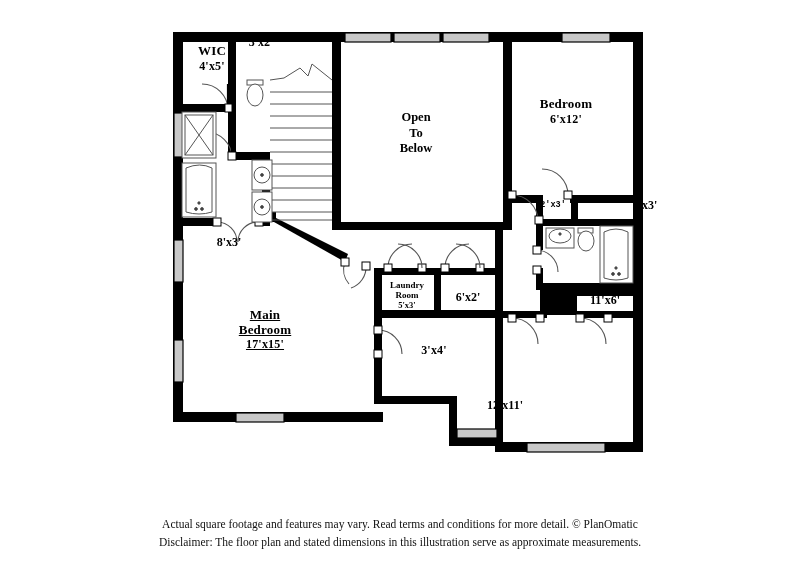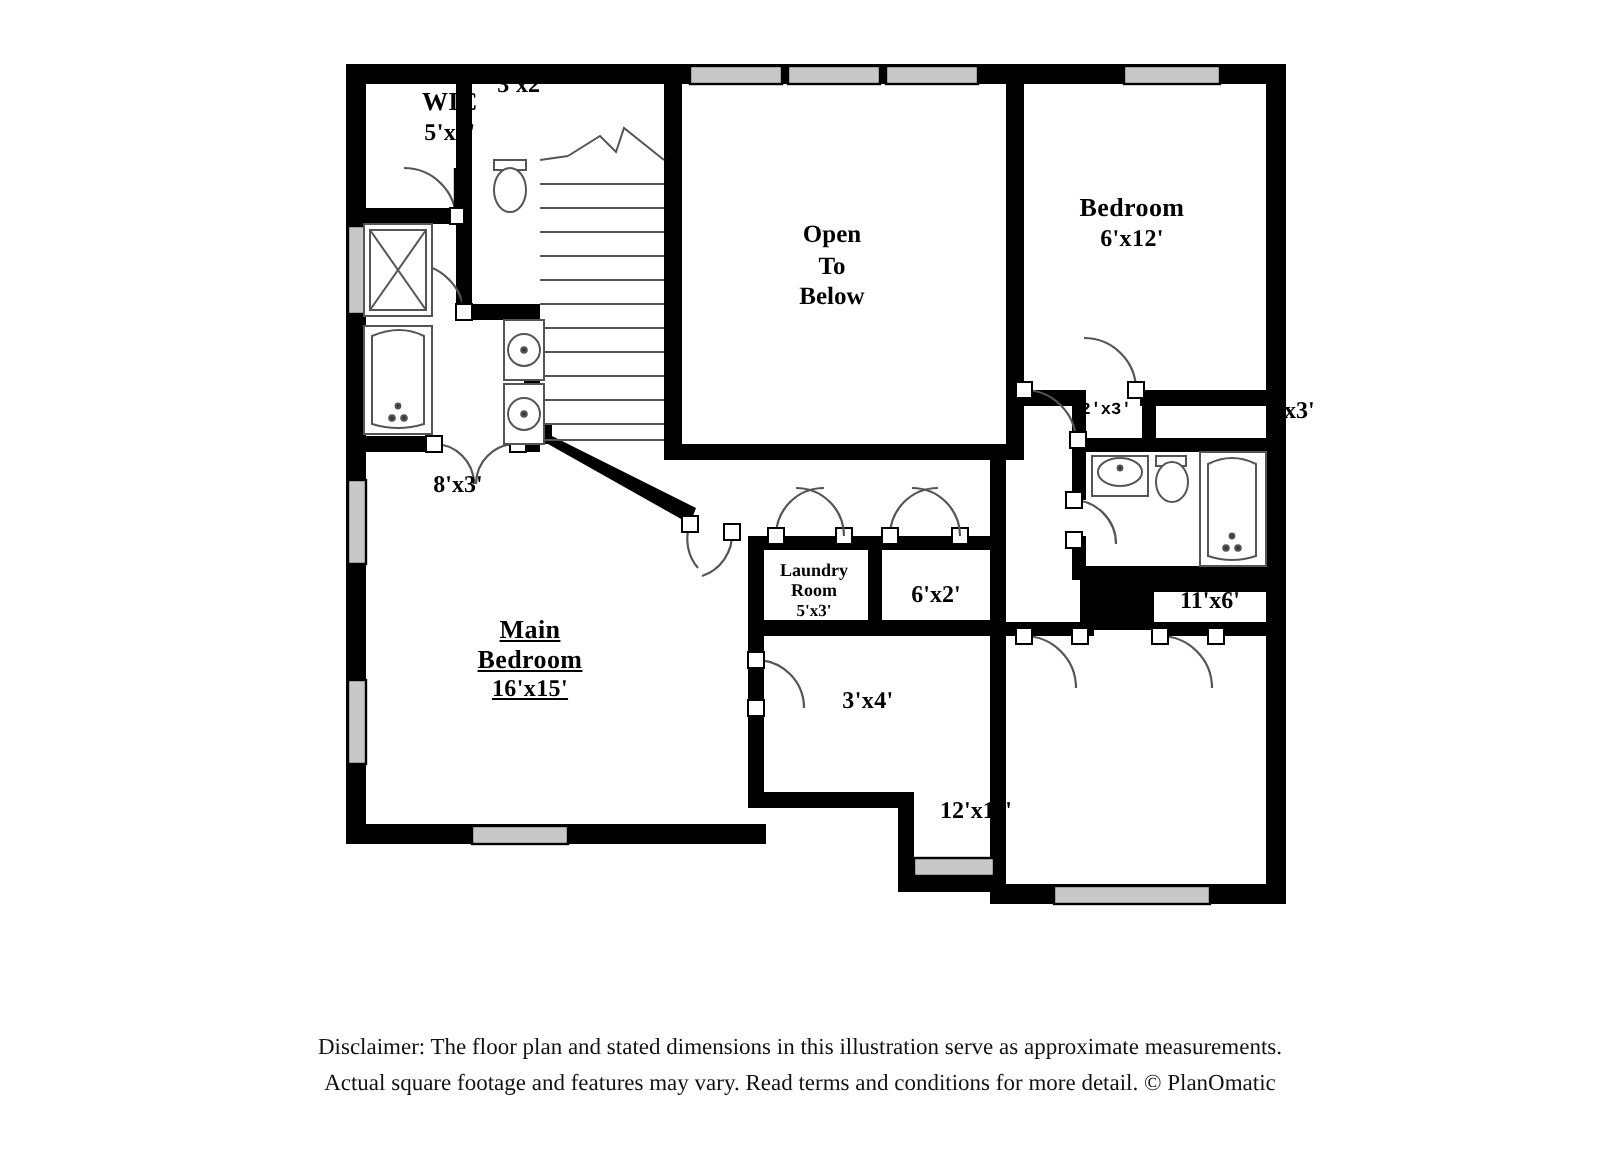--- a/index.html
+++ b/index.html
@@ -225,23 +225,23 @@
 
       <rect x="600" y="226" width="33" height="57"></rect>
       <path d="M 604 232 q 12 -6 24 0 l 0 46 q -12 4 -24 0 z"></path>
       <circle cx="616" cy="268" r="1.2" fill="#333"></circle>
       <circle cx="613" cy="274" r="1.4" fill="#333"></circle>
       <circle cx="619" cy="274" r="1.4" fill="#333"></circle>
     </g>
 
   </svg>
 
-  <div class="label lbl-room" style="left:194px;top:44px;width:62px;">
+  <div class="label lbl-room" style="left:181px;top:44px;width:62px;">
     <span>WIC</span><br>
-    <span class="lbl-dim">5'x5'</span>
+    <span class="lbl-dim">4'x5'</span>
   </div>
 
   <div class="label lbl-dim" style="left:236px;top:36px;width:50px;">
     <span>3'x2'</span>
   </div>
 
   <div class="label lbl-open" style="left:380px;top:110px;width:72px;">
     Open<br>To<br>Below
   </div>
 
@@ -257,48 +257,48 @@
   <div class="label lbl-dim" style="left:579px;top:199px;width:50px;margin-left:41px;">
     <span>6'x3'</span>
   </div>
 
   <div class="label lbl-dim" style="left:204px;top:236px;width:50px;">
     <span>8'x3'</span>
   </div>
 
   <div class="label lbl-room" style="left:218px;top:308px;width:94px;text-decoration:underline;">
     Main<br>Bedroom<br>
-    <span class="lbl-dim">16'x15'</span>
+    <span class="lbl-dim">17'x15'</span>
   </div>
 
   <div class="label lbl-small" style="left:378px;top:280px;width:58px;">
     Laundry<br>Room<br>
     <span class="lbl-tiny">5'x3'</span>
   </div>
 
   <div class="label lbl-dim" style="left:444px;top:291px;width:48px;">
     <span>6'x2'</span>
   </div>
 
   <div class="label lbl-dim" style="left:580px;top:294px;width:50px;">
     <span>11'x6'</span>
   </div>
 
   <div class="label lbl-room" style="left:398px;top:328px;width:72px;">
     <span></span><br>
     <span class="lbl-dim">3'x4'</span>
   </div>
 
-  <div class="label lbl-dim" style="left:464px;top:399px;width:48px;">
+  <div class="label lbl-dim" style="left:481px;top:399px;width:48px;">
     <span>12'x11'</span>
   </div>
 
   <div class="label lbl-room" style="left:524px;top:358px;width:90px;">
     <span></span><br>
     <span class="lbl-dim"></span>
   </div>
 
   <div id="disclaimer">
+    <div>Actual square footage and features may vary. Read terms and conditions for more detail. © PlanOmatic</div>
     <div>Disclaimer: The floor plan and stated dimensions in this illustration serve as approximate measurements.</div>
-    <div>Actual square footage and features may vary. Read terms and conditions for more detail. © PlanOmatic</div>
   </div>
 
 </div>
 
 </body></html>

